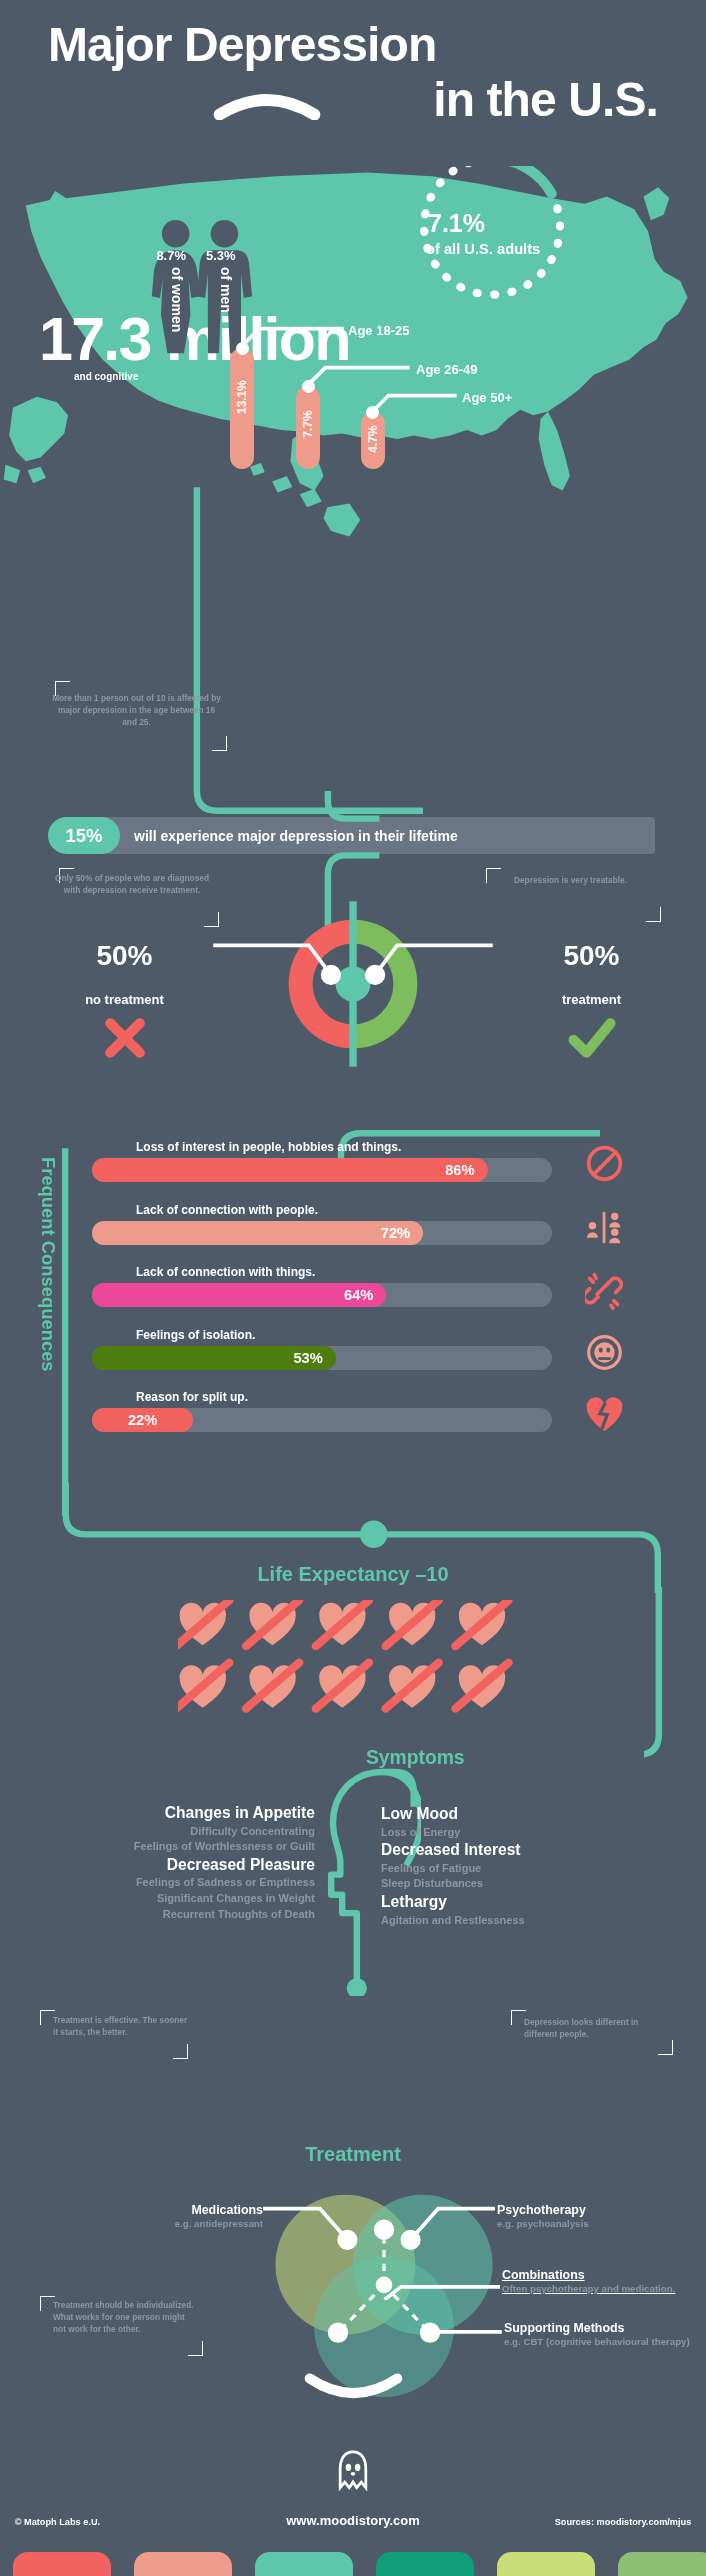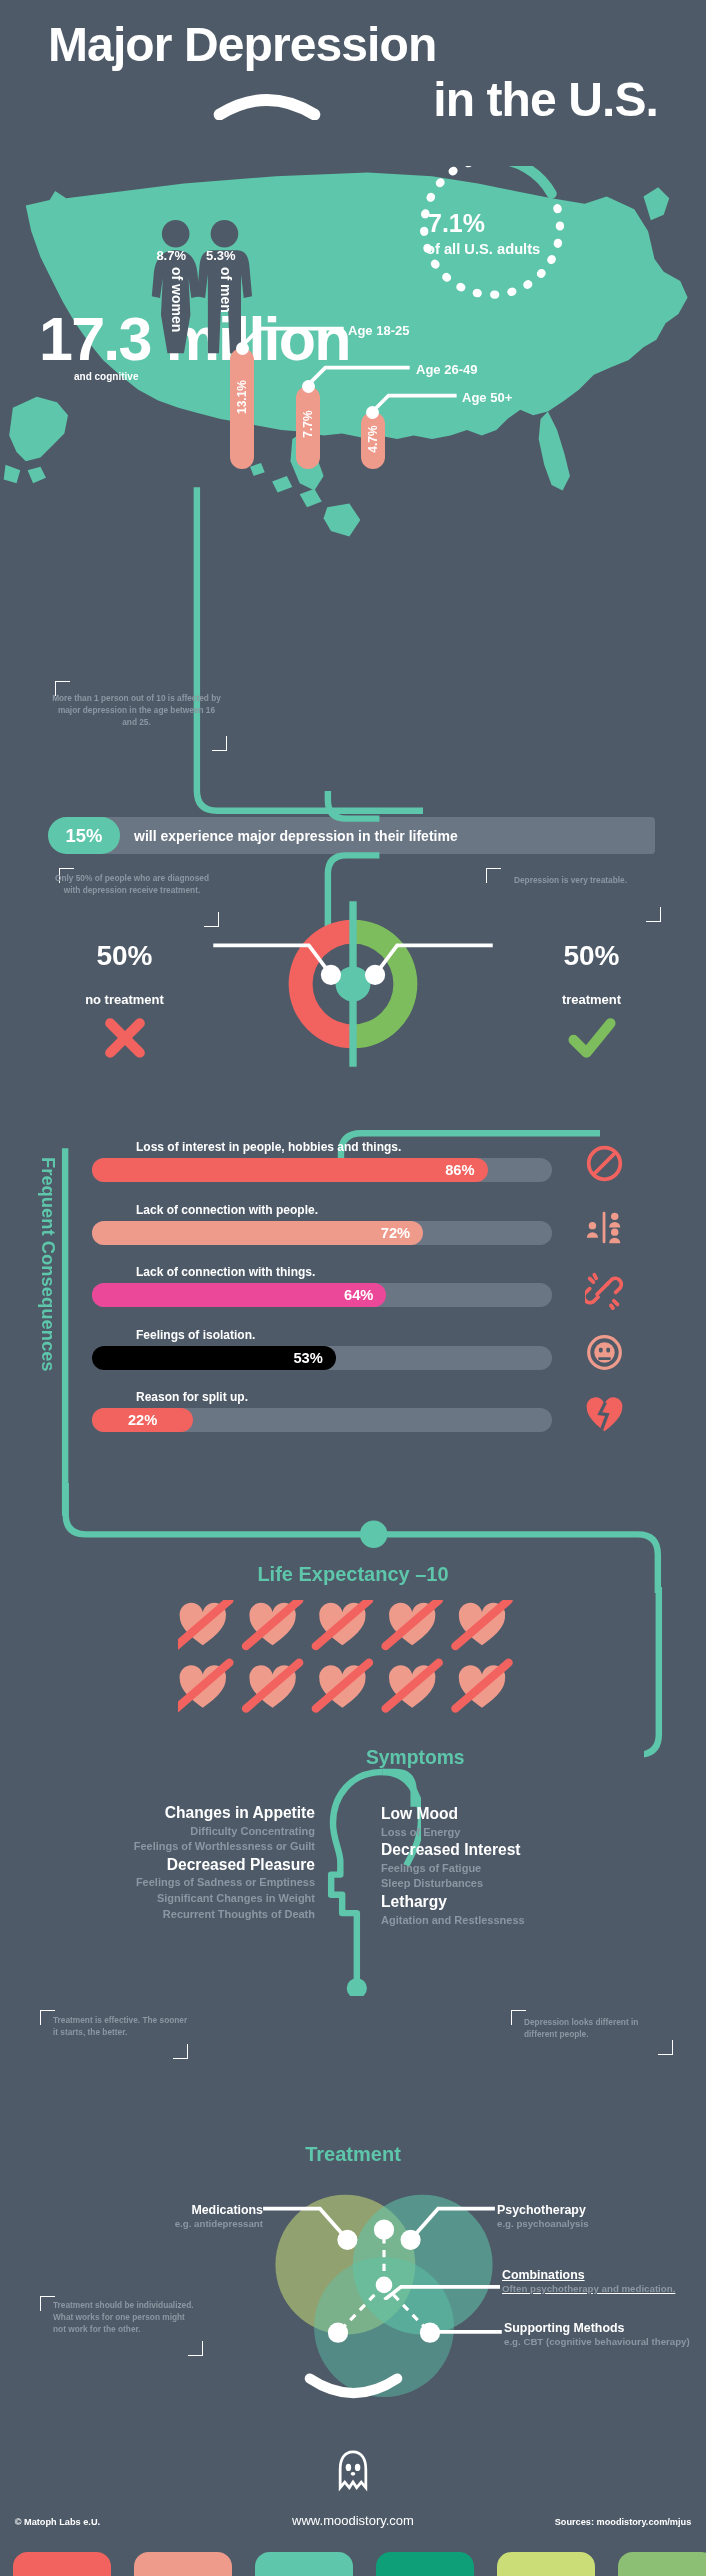--- a/index.html
+++ b/index.html
@@ -149,21 +149,21 @@
   }
   .venn { position: absolute; top: 2189px; left: 246px; }
   .tlabel { position: absolute; margin-top: 9px; }
   .tlabel .t1 { font-size: 12.4px; font-weight: bold; color: #fff; }
   .tlabel .t2 { font-size: 9.7px; font-weight: bold; color: #8d97a3; line-height: 1.35; }
 
   
   .footer { position: absolute; top: 2410px; left: 0; width: 706px; height: 166px; }
   .foot-left { position: absolute; top: 107px; left: 14.7px; font-size: 9.2px; font-weight: bold; color: #fff; }
   .foot-right { position: absolute; top: 107px; right: 14.7px; font-size: 9.2px; font-weight: bold; color: #fff; }
-  .foot-url { position: absolute; top: 103px; left: 0; width: 706px; text-align: center; font-size: 13px; font-weight: normal; color: #fff; }
+  .foot-url { position: absolute; top: 103px; left: 0; width: 706px; text-align: center; font-size: 13px; font-weight: bold; color: #fff; }
   .ghost { position: absolute; top: 39px; left: 50%; transform: translateX(-50%); }
   .mood-row { position: absolute; top: 2552px; left: 0; width: 706px; display: flex; gap: 23px; padding: 0 13px; }
   .mood { width: 98px; height: 87px; border-radius: 14.7px; position: relative; }
 </style>
 </head>
 <body>
 
 <div class="page">
 
   <div class="header">
@@ -378,21 +378,21 @@
         <line x1="5" y1="8" x2="9" y2="12"></line>
           <line x1="10" y1="4" x2="12" y2="8"></line>
         <line x1="31" y1="32" x2="35" y2="36"></line>
           <line x1="28" y1="37" x2="30" y2="40"></line>
       </g>
     </svg>
 
     <div class="cons-row" style="top:197px;">
       <div class="cons-lbl">Feelings of isolation.</div>
       <div class="cons-track">
-        <div class="cons-fill" style="width:53%; background:#000000;">53%</div>
+        <div class="cons-fill" style="width:53%; background:#4d7c0f;">53%</div>
       </div>
     </div>
     <svg class="cons-icon" style="top:202px;" width="39" height="39" viewBox="0 0 42 42">
       <circle cx="21" cy="21" r="17" fill="none" stroke="#ef9b8c" stroke-width="3.5"></circle>
       <circle cx="21" cy="21" r="11" fill="#ef9b8c"></circle>
       <rect x="15" y="16" width="4" height="5" rx="1.5" fill="#4e5a68"></rect>
       <rect x="23" y="16" width="4" height="5" rx="1.5" fill="#4e5a68"></rect>
       <rect x="14" y="26" width="14" height="3" rx="1.5" fill="#4e5a68"></rect>
     </svg>
 

